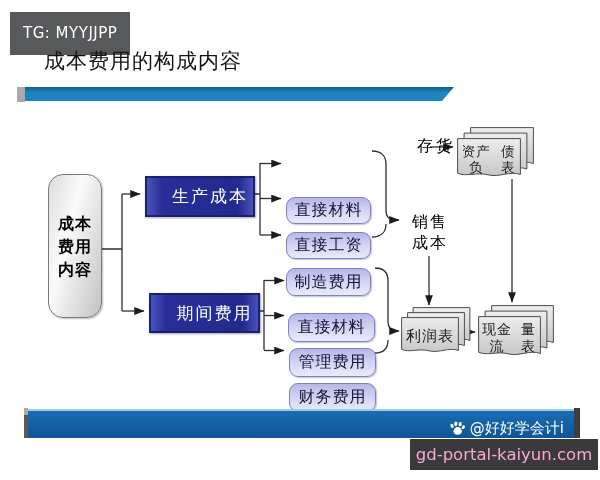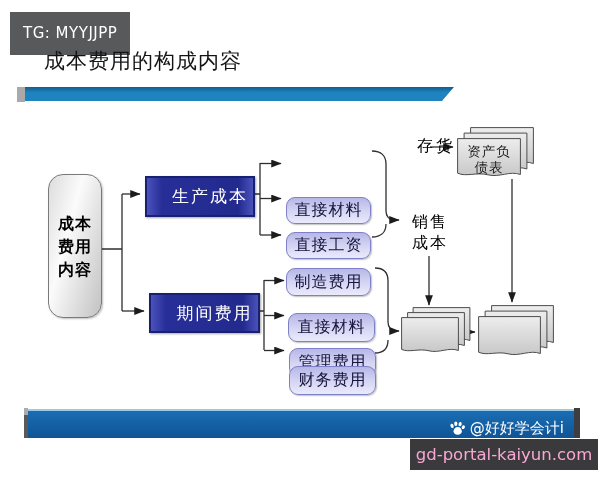--- a/index.html
+++ b/index.html
@@ -40,30 +40,30 @@
 
   
   .purple-node{background:linear-gradient(180deg,#b7b7e8 0%,#d6d6f4 55%,#eaeafc 100%);
     border:1px solid #8080c6;border-radius:9px;color:#14143c;font-size:16px;letter-spacing:1px;
     box-shadow:1px 1px 1.5px rgba(0,0,0,.25);margin-top:46px;}
   .p1{left:286px;top:151px;width:83px;height:25px;}
   .p2{left:286px;top:186px;width:83px;height:25px;}
   .p3{left:286px;top:222px;width:83px;height:26px;}
   .p4{left:288px;top:267px;width:85px;height:27px;}
   .p5{left:289px;top:302px;width:85px;height:27px;}
-  .p6{left:289px;top:320px;width:85px;height:27px;}
+  .p6{left:289px;top:337px;width:85px;height:27px;}
 
   
   .flow-label{z-index:2;font-family:"DejaVu Serif","Liberation Serif",serif;color:#000;}
   .lbl-inventory{left:390px;top:136px;font-size:16px;letter-spacing:3px;margin-left:27px;}
   .lbl-cogs{left:406px;top:211px;width:48px;text-align:center;font-size:16px;line-height:21px;letter-spacing:2px;}
 
   
   .doc{z-index:2;}
-  .doc .doc-label{position:absolute;display:flex;flex-direction:column;align-items:center;justify-content:center;
+  .doc .doc-label{position:absolute;display:flex;align-items:center;justify-content:center;
     font-family:"DejaVu Serif","Liberation Serif",serif;color:#1b1b1b;text-align:center;}
   .doc-balance{left:457px;top:127px;width:78px;height:55px;}
   .doc-balance .doc-label{left:0;top:11px;width:64px;height:42px;font-size:13.5px;line-height:16px;letter-spacing:1px;}
   .doc-income{left:401px;top:307px;width:70px;height:51px;}
   .doc-income .doc-label{left:0;top:10px;width:58px;height:39px;font-size:15px;letter-spacing:1px;}
   .doc-cash{left:478px;top:305px;width:77px;height:56px;}
   .doc-cash .doc-label{left:0;top:11px;width:63px;height:43px;font-size:14px;line-height:17px;letter-spacing:1px;}
   .page{fill:url(#pgfill);stroke:#4d4d4d;stroke-width:1;}
 
   
@@ -172,31 +172,38 @@
 
 <div class="abs doc doc-income">
   <svg width="70" height="51" viewBox="0 0 70 51">
     <defs>
       <path id="pg-i" d="M0.6,0.6 H57.4 V33.5 C48,29.8 38,36.5 28,33.8 C18,31.2 8,35.8 0.6,32.4 Z"></path>
     </defs>
     <use href="#pg-i" xlink:href="#pg-i" class="page" transform="translate(11.5,0)"></use>
     <use href="#pg-i" xlink:href="#pg-i" class="page" transform="translate(6,5)"></use>
     <use href="#pg-i" xlink:href="#pg-i" class="page" transform="translate(0,10)"></use>
   </svg>
+  <div class="doc-label">
+    <span>利润表</span>
+  </div>
 </div>
 
 <div class="abs doc doc-cash">
   <svg width="77" height="56" viewBox="0 0 77 56">
     <defs>
       <path id="pg-c" d="M0.6,0.6 H62.4 V37.5 C52,33.5 41,40.8 30,37.8 C19,35 9,40 0.6,36.2 Z"></path>
     </defs>
     <use href="#pg-c" xlink:href="#pg-c" class="page" transform="translate(13,0)"></use>
     <use href="#pg-c" xlink:href="#pg-c" class="page" transform="translate(6.5,5.5)"></use>
     <use href="#pg-c" xlink:href="#pg-c" class="page" transform="translate(0,11)"></use>
   </svg>
+  <div class="doc-label">
+    <span>现金流</span>
+    <span>量表</span>
+  </div>
 </div>
 
 <div class="abs footer-bar">
   <div class="footer-left-edge"></div>
   <div class="footer-blue">
     <div class="footer-credit">
       <svg width="17" height="15" viewBox="0 0 18 16">
         <g fill="#ffffff">
           <ellipse cx="3.2" cy="5.2" rx="1.7" ry="2.3" transform="rotate(-18 3.2 5.2)"></ellipse>
           <ellipse cx="7.2" cy="2.8" rx="1.7" ry="2.4"></ellipse>

